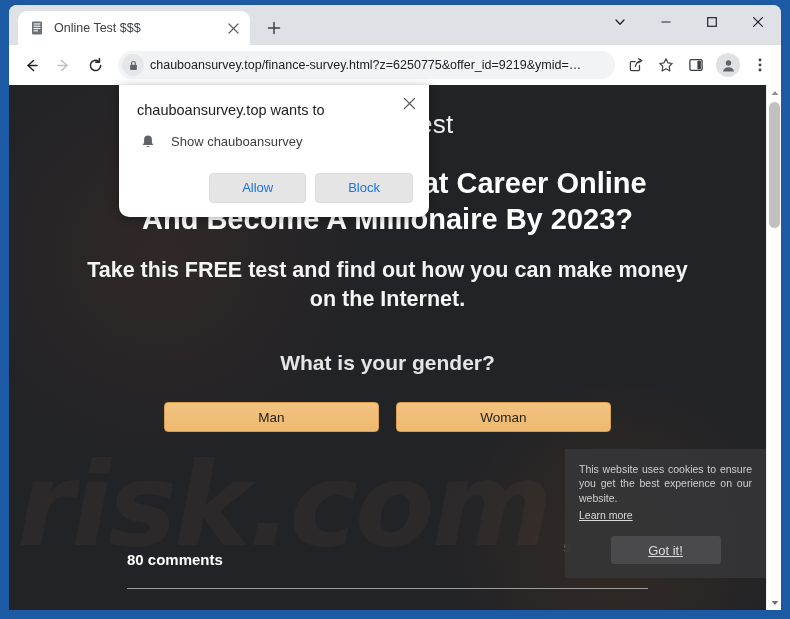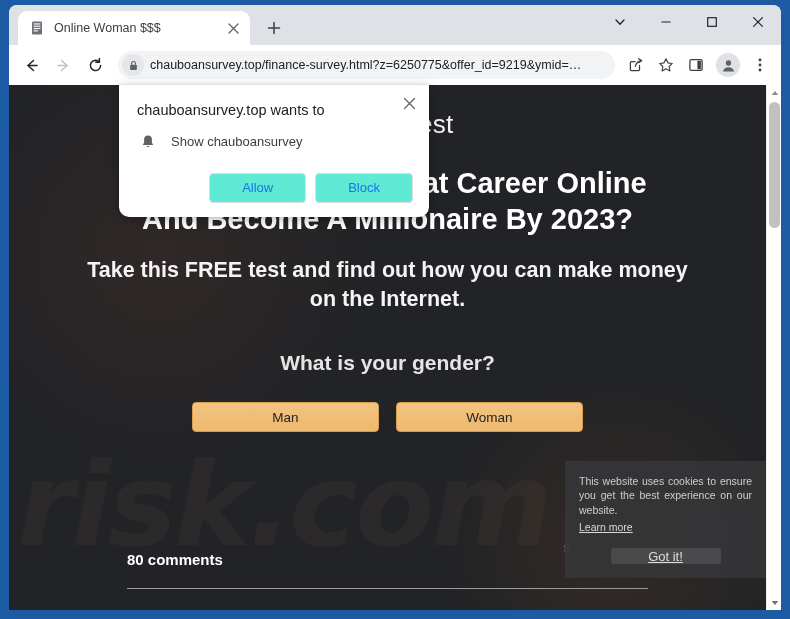--- a/index.html
+++ b/index.html
@@ -253,21 +253,21 @@
     font-weight: 700;
     color: #e5e5e5;
   }
   .answers {
     margin-top: 27px;
     display: flex;
     justify-content: center;
     gap: 17px;
   }
   .answer-btn {
-    width: 187px;
+    width: 215px;
     height: 30px;
     background: linear-gradient(180deg,#f3c381 0%, #eeb96f 100%);
     border: 1px solid #d99f4d;
     border-radius: 4px;
     color: #27231d;
     font-size: 13.5px;
     font-family: "Liberation Sans", sans-serif;
     display: flex;
     align-items: center;
     justify-content: center;
@@ -319,21 +319,21 @@
   }
   .cookie-link {
     display: inline-block;
     margin-top: 1px;
     font-size: 10.5px;
     color: #d9d9d9;
     text-decoration: underline;
   }
   .cookie-btn {
     margin: 13px auto 0 auto;
-    width: 110px; height: 16px;
+    width: 110px; height: 28px;
     background: #4a4a4c;
     border: none;
     border-radius: 3px;
     color: #dcdcdc;
     font-size: 13px;
     font-family: "Liberation Sans", sans-serif;
     text-decoration: underline;
     display: flex; align-items: center; justify-content: center;
   }
 
@@ -403,21 +403,21 @@
   .perm-actions {
     margin-top: 23px;
     display: flex;
     justify-content: flex-end;
     gap: 9px;
   }
   .perm-btn {
     height: 30px;
     min-width: 58px;
     padding: 0 32px;
-    background: #5eead4;
+    background: #e5e5e5;
     border: 1px solid #dadce0;
     border-radius: 4px;
     color: #1a73e8;
     font-size: 13px;
     font-family: "Liberation Sans", sans-serif;
     font-weight: 500;
     display: flex; align-items: center; justify-content: center;
   }
 </style>
 </head>
@@ -431,21 +431,21 @@
       <div class="tab">
         <span class="tab-favicon">
           <svg width="16" height="16" viewBox="0 0 16 16">
             <rect x="3" y="1.5" width="10" height="13" rx="1.2" fill="#6b7077"></rect>
             <rect x="4.6" y="3.4" width="6.8" height="1.1" fill="#ffffff"></rect>
             <rect x="4.6" y="5.7" width="6.8" height="1.1" fill="#ffffff"></rect>
             <rect x="4.6" y="8.0" width="6.8" height="1.1" fill="#ffffff"></rect>
             <rect x="4.6" y="10.3" width="4.4" height="1.1" fill="#ffffff"></rect>
           </svg>
         </span>
-        <span class="tab-title">Online Woman $$$</span>
+        <span class="tab-title">Online Test $$$</span>
         <span class="tab-close">
           <svg width="11" height="11" viewBox="0 0 11 11">
             <path d="M1 1 L10 10 M10 1 L1 10" stroke="#5f6368" stroke-width="1.3" fill="none" stroke-linecap="round"></path>
           </svg>
         </span>
       </div>
 
       <div class="new-tab">
         <svg width="14" height="14" viewBox="0 0 14 14">
           <path d="M7 1.5 V12.5 M1.5 7 H12.5" stroke="#3c4043" stroke-width="1.5" stroke-linecap="round"></path>

